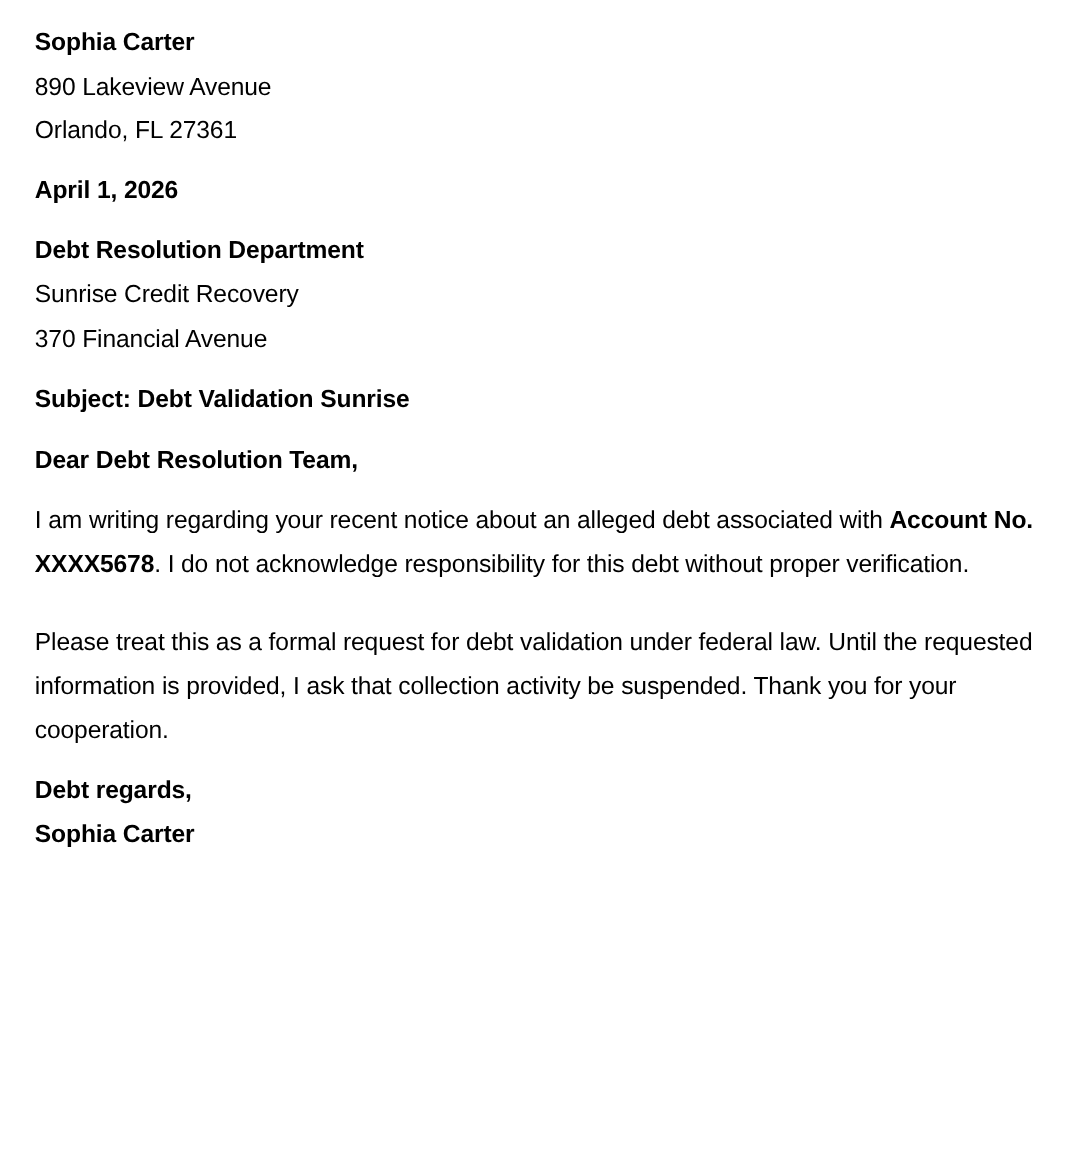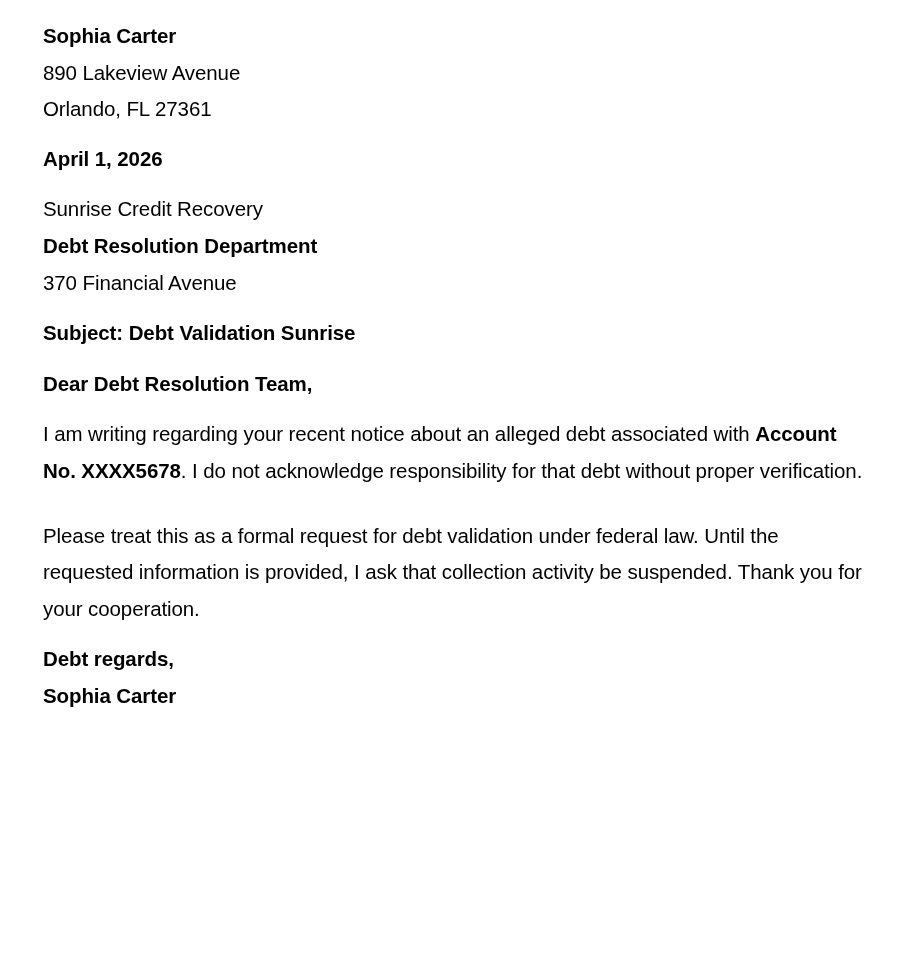--- a/index.html
+++ b/index.html
@@ -11,21 +11,21 @@
     width: 900px;
     height: 965px;
     font-family: "Liberation Sans", sans-serif;
     color: #000000;
     -webkit-font-smoothing: antialiased;
   }
   .letter {
     box-sizing: border-box;
     width: 900px;
     height: 965px;
-    padding: 18px 32px 0 43px;
+    padding: 18px 32px 0 29px;
     background: #ffffff;
   }
   .line {
     font-size: 20.5px;
     line-height: 36.6px;
     letter-spacing: -0.1px;
     white-space: pre-wrap;
   }
   .bold {
     font-weight: 700;
@@ -56,36 +56,36 @@
     <div class="line">Orlando, FL 27361</div>
   </div>
 
   <div class="gap-sm"></div>
 
   <div class="line bold">April 1, 2026</div>
 
   <div class="gap-md"></div>
 
   <div class="block">
+    <div class="line bold">Debt Resolution Department</div>
     <div class="line">Sunrise Credit Recovery</div>
-    <div class="line bold">Debt Resolution Department</div>
     <div class="line">370 Financial Avenue</div>
   </div>
 
   <div class="gap-md"></div>
 
   <div class="line bold">Subject: Debt Validation Sunrise</div>
 
   <div class="gap-md"></div>
 
   <div class="line bold">Dear Debt Resolution Team,</div>
 
   <div class="gap-para"></div>
 
-  <p class="para block"><span>I am writing regarding your recent notice about an alleged debt associated with </span><b class="inline-strong">Account No. XXXX5678</b><span>. I do not acknowledge responsibility for that debt without proper verification.</span></p>
+  <p class="para block"><span>I am writing regarding your recent notice about an alleged debt associated with </span><b class="inline-strong">Account No. XXXX5678</b><span>. I do not acknowledge responsibility for this debt without proper verification.</span></p>
 
   <div class="gap-para"></div>
 
 
   <div class="gap-para"></div>
 
   <p class="para block">Please treat this as a formal request for debt validation under federal law. Until the requested information is provided, I ask that collection activity be suspended. Thank you for your cooperation.</p>
 
   <div class="gap-para"></div>
 

